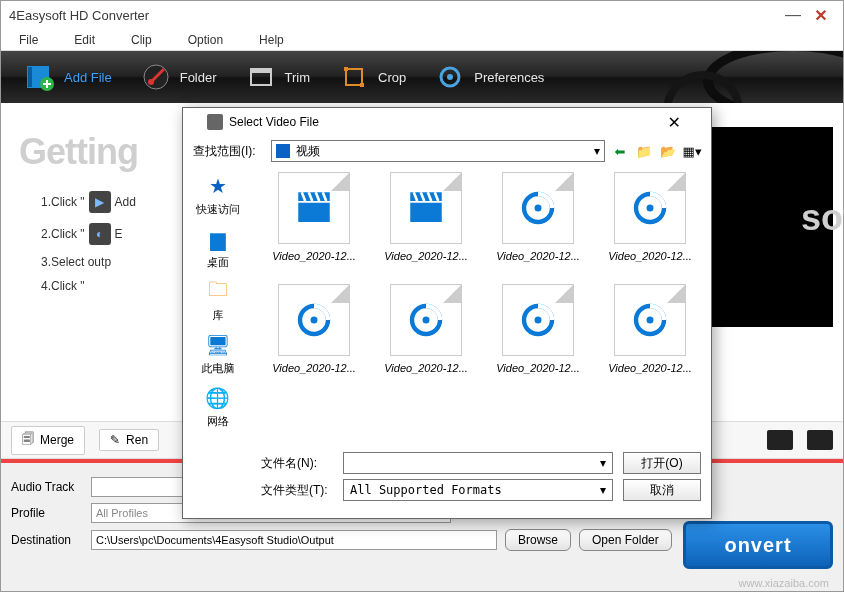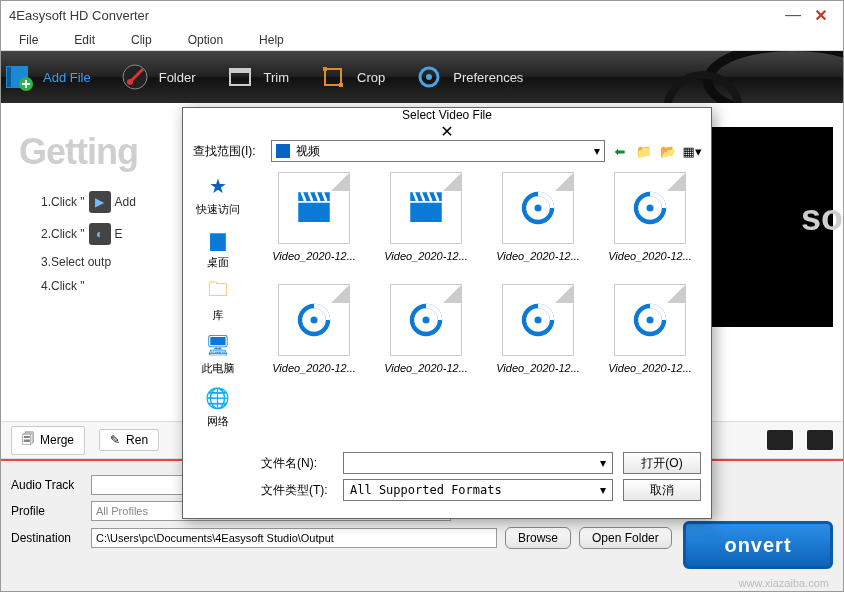--- a/index.html
+++ b/index.html
@@ -8,21 +8,21 @@
 
 .main-window { width: 844px; height: 592px; background: #0ea5e9; border: 1px solid #999; position: relative; }
 .titlebar { height: 28px; background: #fff; display: flex; align-items: center; padding: 0 8px; font-size: 13px; color: #3a3a3a; }
 .titlebar .spacer { flex: 1; }
 .titlebar .wbtn { width: 28px; text-align: center; font-size: 16px; color: #555; cursor: default; }
 .titlebar .wbtn.close { color: #c0392b; font-weight: bold; }
 
 .menubar { height: 22px; background: #fff; border-bottom: 1px solid #ddd; display: flex; align-items: center; font-size: 12px; color: #333; }
 .menubar .mitem { padding: 0 18px; }
 
-.toolbar { height: 52px; background: linear-gradient(#444,#222 48%,#111 52%,#2a2a2a); display: flex; align-items: center; padding: 0 2px; gap: 28px; position: relative; overflow: hidden; }
+.toolbar { height: 52px; background: linear-gradient(#444,#222 48%,#111 52%,#2a2a2a); display: flex; align-items: center; padding: 0 23px; gap: 28px; position: relative; overflow: hidden; }
 .toolbar .titem { display: flex; align-items: center; gap: 8px; color: #e5e5e5; font-size: 13px; }
 .toolbar .titem.addfile span.lbl { color: #3aa0ff; }
 .toolbar .ticon { width: 32px; height: 32px; border-radius: 4px; display: flex; align-items: center; justify-content: center; font-size: 18px; }
 .reel { position:absolute; right:-40px; top:-10px; width:180px; height:80px; border:10px solid #0d0d0d; border-radius:50%; }
 .reel2 { right:100px; top:20px; width:80px; height:80px; border:8px solid #151515; border-radius:50%; position:absolute;}
 
 .content { position: relative; height: 318px; background: #fff; display:flex; }
 .left-pane { flex:1; padding: 18px 10px; }
 .getting { font-size: 36px; font-weight: bold; color: #cfcfcf; margin: 10px 0 18px 8px; letter-spacing: -1px; }
 .steps { font-size: 12px; color: #333; }
@@ -30,31 +30,31 @@
 .steps .sicon { width:22px; height:22px; background:#444; border-radius:3px; display:inline-flex; align-items:center; justify-content:center; color:#7ab8ff; font-size:12px; }
 
 .preview { width:190px; height:200px; background:#000; margin:24px 10px 0 0; position:relative; color:#888; }
 .preview .soft { position:absolute; right:-34px; top:70px; font-size:36px; font-weight:bold; color:#cfcfcf; }
 
 .merge-bar { height: 38px; border-top:1px solid #ddd; border-bottom:1px solid #ddd; display:flex; align-items:center; padding: 0 10px; gap:14px; font-size:12px; background:#f7f7f7; }
 .merge-bar .mb { display:flex; align-items:center; gap:6px; padding:3px 10px; border:1px solid #ccc; background:#fff; border-radius:2px;}
 .merge-bar .spacer { flex:1; }
 .merge-bar .blk { width:26px; height:20px; background:#222; border-radius:2px; }
 
-.bottom { padding: 8px 10px 4px 10px; font-size:12px; background:#f0f0f0; border-top:2px solid #ef4444; height: 132px; position:relative; }
+.bottom { padding: 8px 10px 4px 10px; font-size:12px; background:#f0f0f0; border-top:4px solid #ef4444; height: 132px; position:relative; }
 .brow { display:flex; align-items:center; gap:8px; margin:6px 0; }
 .brow label { width:72px; }
 .brow input[type=text], .brow .sel { height:20px; border:1px solid #999; background:#fff; padding:0 4px; font-size:11px; }
 .btn { height:22px; border:1px solid #888; background:linear-gradient(#fff,#e4e4e4); padding:0 12px; font-size:12px; border-radius:6px; }
 .convert-btn { position:absolute; right:10px; bottom:22px; width:150px; height:48px; border:3px solid #0b5aa8; border-radius:6px; background:linear-gradient(#2a8fe8,#0e63b8); color:#fff; font-size:20px; font-weight:bold; display:flex; align-items:center; justify-content:center; letter-spacing:1px; }
 .watermark { position:absolute; right:14px; bottom:2px; font-size:11px; color:#bbb; }
 
 
 .dialog { position:absolute; left:181px; top:106px; width:530px; height:412px; background:#fff; border:1px solid #666; box-shadow: 3px 3px 14px rgba(0,0,0,.35); z-index:50; display:flex; flex-direction:column; font-size:12px; }
-.dialog .dtitle { height:28px; display:flex; align-items:center; padding:0 24px;flex-direction:column; }
+.dialog .dtitle { height:28px; display:flex; align-items:center; padding:0 24px; }
 .dialog .dtitle .dicon { width:16px; height:16px; background:#666; margin-right:6px; border-radius:2px; }
 .dialog .dtitle .spacer{flex:1;}
 .dialog .dtitle .dclose { font-size:16px; padding:0 6px; }
 .dialog .drow { display:flex; align-items:center; padding:4px 10px; gap:6px; }
 .dialog .drow .combo { flex:1; height:22px; border:1px solid #777; display:flex; align-items:center; padding:0 4px; background:#fff; }
 .dialog .drow .combo .blue { width:14px;height:14px;background:#0a62c4;margin-right:6px; }
 .dialog .nav-ic { width:18px; height:18px; display:inline-flex; align-items:center; justify-content:center; font-size:13px; }
 .dialog .body { flex:1; display:flex; }
 .dialog .places { width:70px; border-right:0; display:flex; flex-direction:column; align-items:center; padding-top:6px; gap:2px; }
 .dialog .place { display:flex; flex-direction:column; align-items:center; gap:2px; font-size:11px; margin-bottom:6px; }

